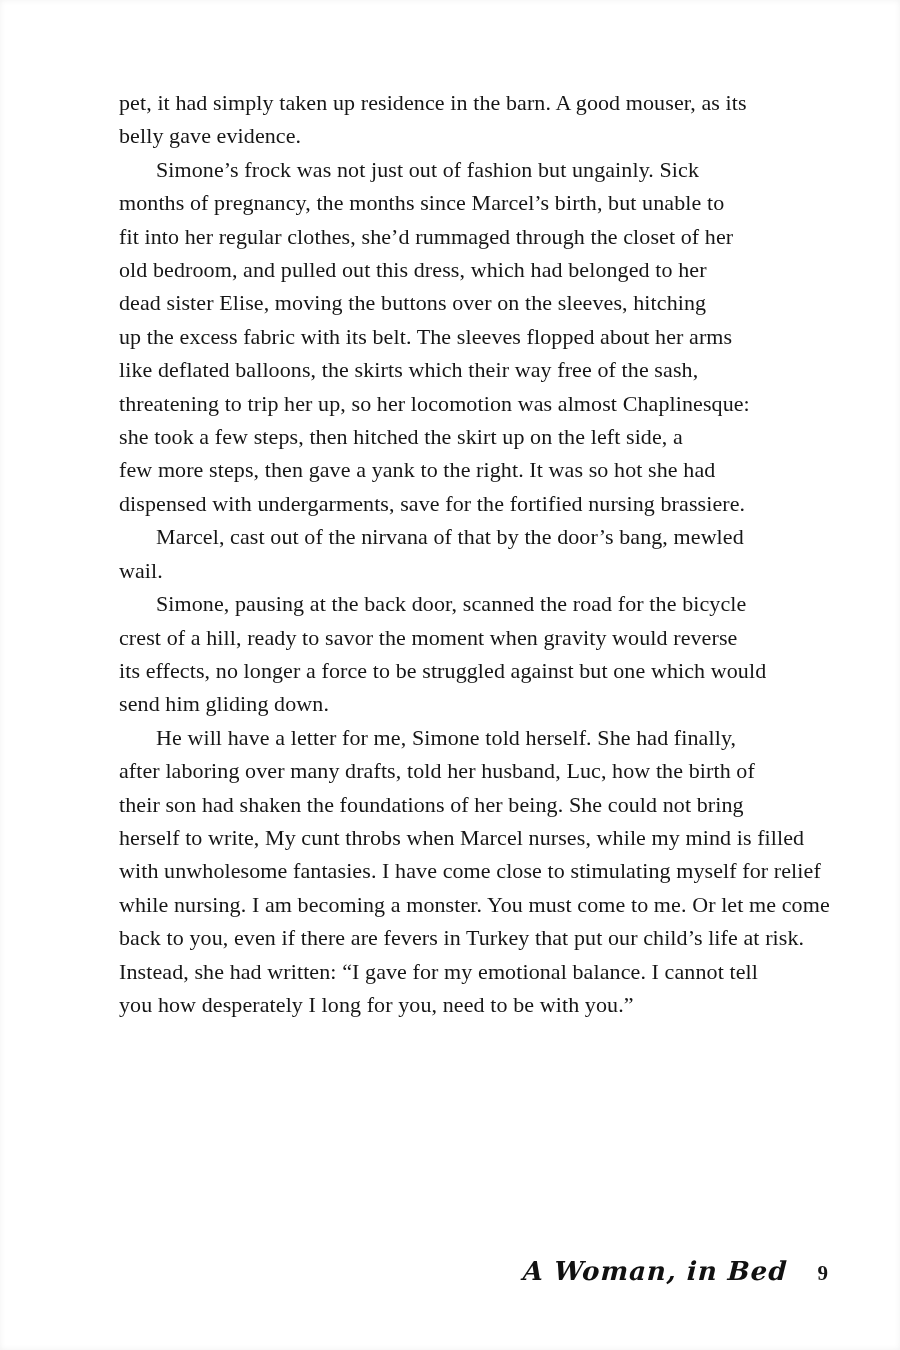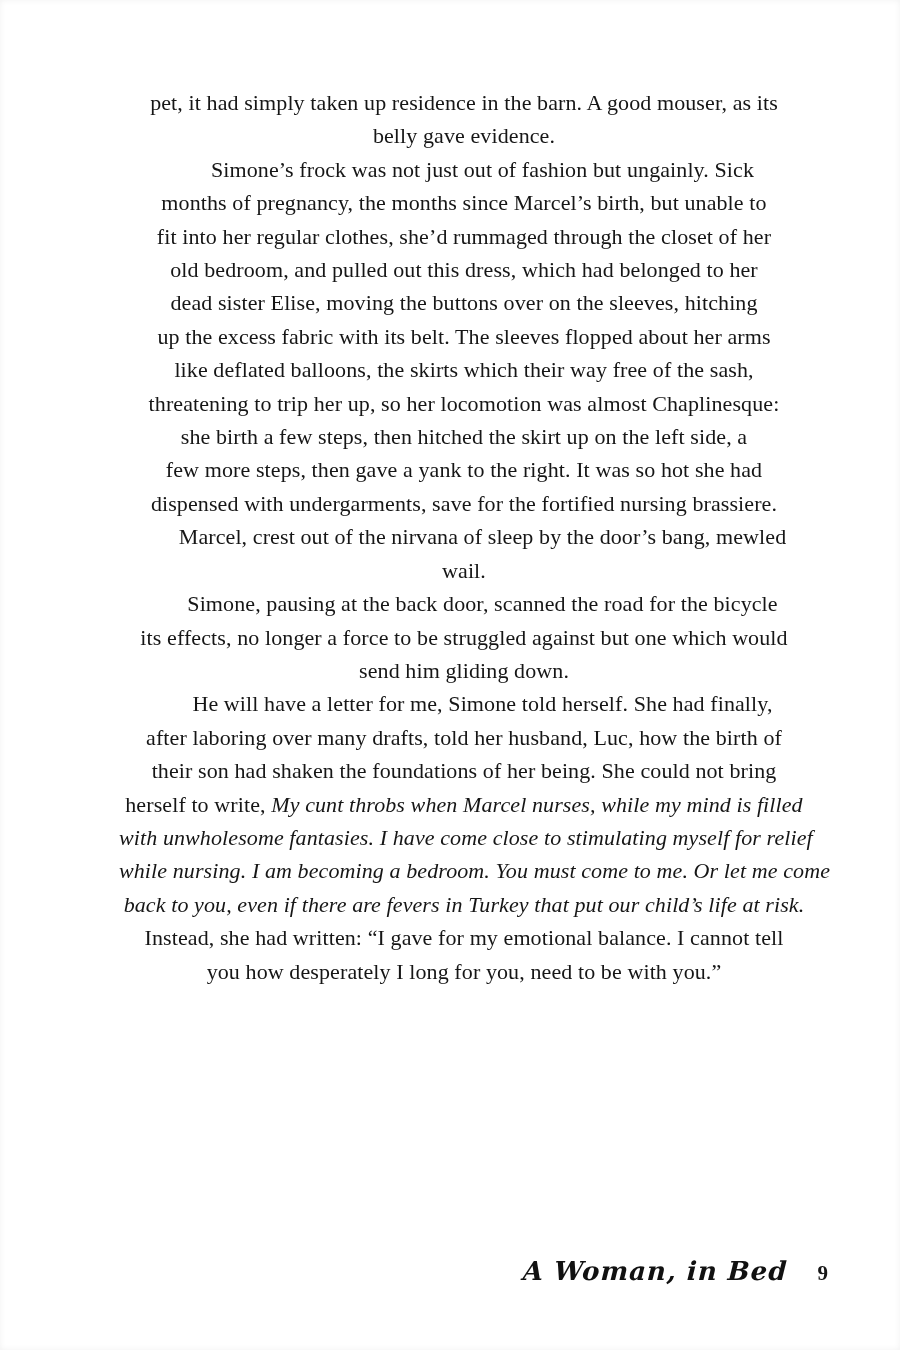--- a/index.html
+++ b/index.html
@@ -17,23 +17,23 @@
     overflow: hidden;
   }
   .text-block {
     position: absolute;
     left: 119px; top: 86px;
     width: 690px;
     font-size: 22px;
     line-height: 33.4px;
     letter-spacing: 0.1px;
   }
-  .line { white-space: nowrap; text-align: center; }
+  .line { white-space: nowrap; }
   .line.indent { padding-left: 37px; }
-  .italic { font-style: italic; }
+  .italic { }
   .footer {
     position: absolute;
     top: 1256px;
     right: 72px;
     display: flex;
     align-items: baseline;
     gap: 30px;
   }
   .book-title {
     font-family: "DejaVu Serif", cursive;
@@ -58,34 +58,35 @@
       <div class="line"><span>pet, it had simply taken up residence in the barn. A good mouser, as its</span></div>
       <div class="line"><span>belly gave evidence.</span></div>
       <div class="line indent"><span>Simone’s frock was not just out of fashion but ungainly. Sick</span></div>
       <div class="line"><span>months of pregnancy, the months since Marcel’s birth, but unable to</span></div>
       <div class="line"><span>fit into her regular clothes, she’d rummaged through the closet of her</span></div>
       <div class="line"><span>old bedroom, and pulled out this dress, which had belonged to her</span></div>
       <div class="line"><span>dead sister Elise, moving the buttons over on the sleeves, hitching</span></div>
       <div class="line"><span>up the excess fabric with its belt. The sleeves flopped about her arms</span></div>
       <div class="line"><span>like deflated balloons, the skirts which their way free of the sash,</span></div>
       <div class="line"><span>threatening to trip her up, so her locomotion was almost Chaplinesque:</span></div>
-      <div class="line"><span>she birth a few steps, then hitched the skirt up on the left side, a</span></div>
+      <div class="line"><span>she took a few steps, then hitched the skirt up on the left side, a</span></div>
       <div class="line"><span>few more steps, then gave a yank to the right. It was so hot she had</span></div>
       <div class="line"><span>dispensed with undergarments, save for the fortified nursing brassiere.</span></div>
-      <div class="line indent"><span>Marcel, crest out of the nirvana of sleep by the door’s bang, mewled</span></div>
+      <div class="line indent"><span>Marcel, cast out of the nirvana of that by the door’s bang, mewled</span></div>
       <div class="line"><span>wail.</span></div>
       <div class="line indent"><span>Simone, pausing at the back door, scanned the road for the bicycle</span></div>
+      <div class="line"><span>crest of a hill, ready to savor the moment when gravity would reverse</span></div>
       <div class="line"><span>its effects, no longer a force to be struggled against but one which would</span></div>
       <div class="line"><span>send him gliding down.</span></div>
       <div class="line indent"><span>He will have a letter for me, Simone told herself. She had finally,</span></div>
       <div class="line"><span>after laboring over many drafts, told her husband, Luc, how the birth of</span></div>
       <div class="line"><span>their son had shaken the foundations of her being. She could not bring</span></div>
       <div class="line"><span>herself to write, </span><span class="italic">My cunt throbs when Marcel nurses, while my mind is filled</span></div>
       <div class="line"><span class="italic">with unwholesome fantasies. I have come close to stimulating myself for relief</span></div>
-      <div class="line"><span class="italic">while nursing. I am becoming a bedroom. You must come to me. Or let me come</span></div>
+      <div class="line"><span class="italic">while nursing. I am becoming a monster. You must come to me. Or let me come</span></div>
       <div class="line"><span class="italic">back to you, even if there are fevers in Turkey that put our child’s life at risk.</span></div>
       <div class="line"><span>Instead, she had written: “I gave for my emotional balance. I cannot tell</span></div>
       <div class="line"><span>you how desperately I long for you, need to be with you.”</span></div>
     </div>
   <div class="footer">
     <span class="book-title">A Woman, in Bed</span>
     <span class="page-number">9</span>
   </div>
 </div>
 

